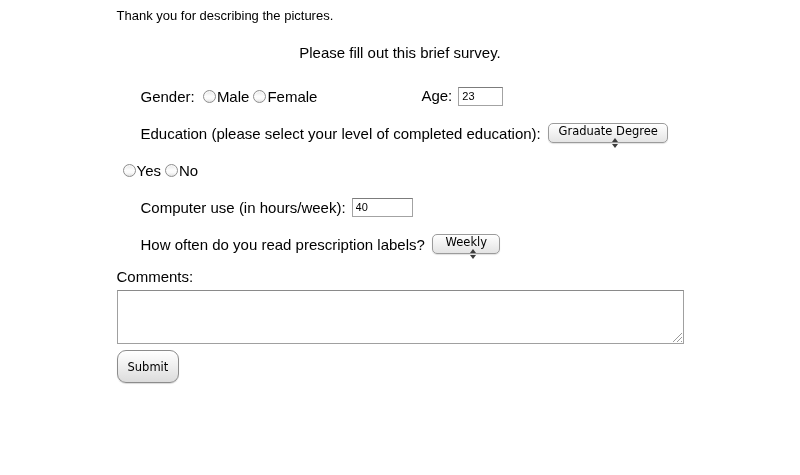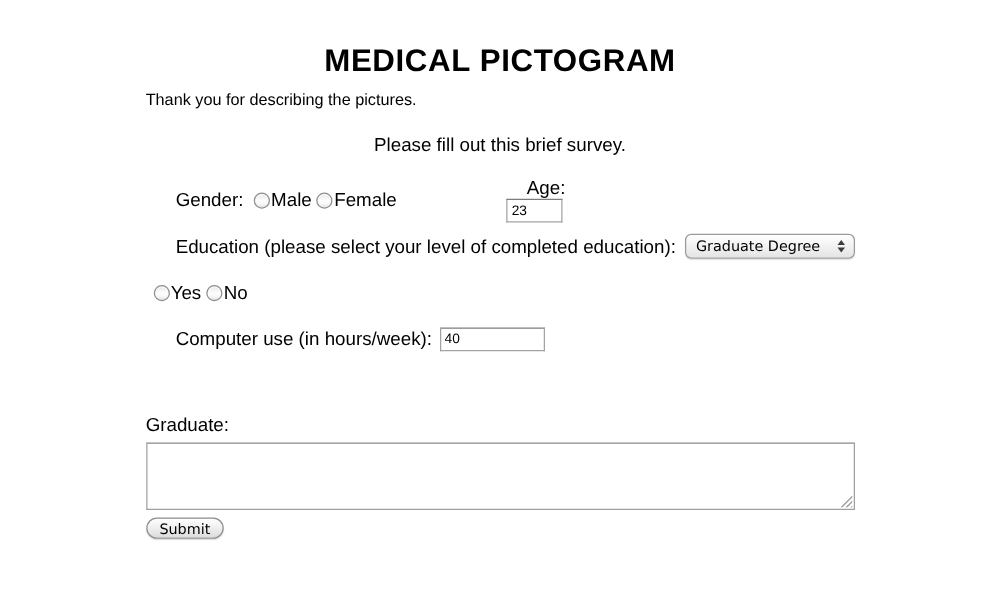--- a/index.html
+++ b/index.html
@@ -48,63 +48,63 @@
 
   
   .mac-select {
     display: inline-flex; align-items: center;
     height: 20px; border: 1px solid #9b9b9b; border-radius: 5px;
     background: linear-gradient(180deg, #ffffff, #f3f3f3 45%, #e4e4e4);
     box-shadow: 0 1px 1px rgba(0,0,0,.12);
     padding: 0 7px 0 8px;
     font-family: "DejaVu Sans", sans-serif; font-size: 11.5px;
     cursor: default;
+    flex-direction: column;
   }
   .mac-select .sel-text { white-space: nowrap; }
   .spinner { display: flex; flex-direction: column; gap: 2px; margin-left: 14px; }
   .arr-up { width: 0; height: 0; border-left: 3.5px solid transparent; border-right: 3.5px solid transparent; border-bottom: 4.5px solid #3c3c3c; }
   .arr-dn { width: 0; height: 0; border-left: 3.5px solid transparent; border-right: 3.5px solid transparent; border-top: 4.5px solid #3c3c3c; }
 
   
-  .age-group { display: flex; align-items: center; margin-left: 80px; flex-direction: column; }
+  .age-group { display: flex; margin-left: 80px; }
   .age-group .text-input { width: 45px; margin-left: 6px; }
   .edu-select { margin-left: 7px; min-width: 120px; }
   .hh-radio { margin-left: 6px; }
   .howmany-input { width: 58px; margin-left: 6px; }
-  .computer-input { width: 84px; margin-left: 6px; }
+  .computer-input { width: 61px; margin-left: 6px; }
   .rx-select { margin-left: 7px; min-width: 68px; }
 
   
   .comments-label { font-size: 15px; height: 20px; margin-top: -3px; }
   .textarea-wrap { position: relative; margin-top: 2px; width: 567px; }
   .comments-textarea {
     width: 567px; height: 54px; resize: none; display: block;
     border: 1px solid #a0a0a0; border-top-color: #8a8a8a;
     background: #fff; font-family: "Liberation Sans", sans-serif; font-size: 12px;
     padding: 2px 3px;
   }
   .grip { position: absolute; right: 2px; bottom: 2px; width: 10px; height: 10px; pointer-events: none; }
 
   
   .submit-button {
     margin-top: 6px;
-    height: 17px; padding: 0 10px;
+    height: 33px; padding: 0 10px;
     border: 1px solid #8c8c8c; border-radius: 9px;
     background: linear-gradient(180deg, #ffffff, #f0f0f0 45%, #dcdcdc);
     box-shadow: 0 1px 1px rgba(0,0,0,.15);
     font-family: "DejaVu Sans", sans-serif; font-size: 11.5px; color: #000;
     cursor: default;
   }
 </style>
 </head>
 <body>
 
 <div class="container">
 
-  <h1 class="page-title">MEDICAL PICTOGRAM</h1>
   <p class="subtitle-1">Thank you for describing the pictures.</p>
   <p class="subtitle-2">Please fill out this brief survey.</p>
 
   <div class="form-area">
 
     
     <div class="row">
       <span class="lbl">Gender: </span>
       <span class="radio"></span>
       <span class="opt-label">Male</span>
@@ -139,24 +139,32 @@
     
 
     
     <div class="row">
       <span class="lbl">Computer use (in hours/week):</span>
       <input class="text-input computer-input" type="text" value="40" style="">
     </div>
 
     
     <div class="row">
+      <span class="lbl">How often do you read prescription labels?</span>
+      <span class="mac-select rx-select">
+        <span class="sel-text">Weekly</span>
+        <span class="spinner">
+          <span class="arr-up"></span>
+            <span class="arr-dn"></span>
+        </span>
+      </span>
     </div>
 
     
-    <div class="comments-label">Graduate:</div>
+    <div class="comments-label">Comments:</div>
     <div class="textarea-wrap">
       <textarea class="comments-textarea" value="" style=""></textarea>
       <svg class="grip" viewBox="0 0 10 10">
         <line x1="1" y1="10" x2="10" y2="1" stroke="#9a9a9a" stroke-width="1"></line>
         <line x1="5" y1="10" x2="10" y2="5" stroke="#9a9a9a" stroke-width="1"></line>
         <line x1="9" y1="10" x2="10" y2="9" stroke="#9a9a9a" stroke-width="1"></line>
       </svg>
     </div>
 
     

